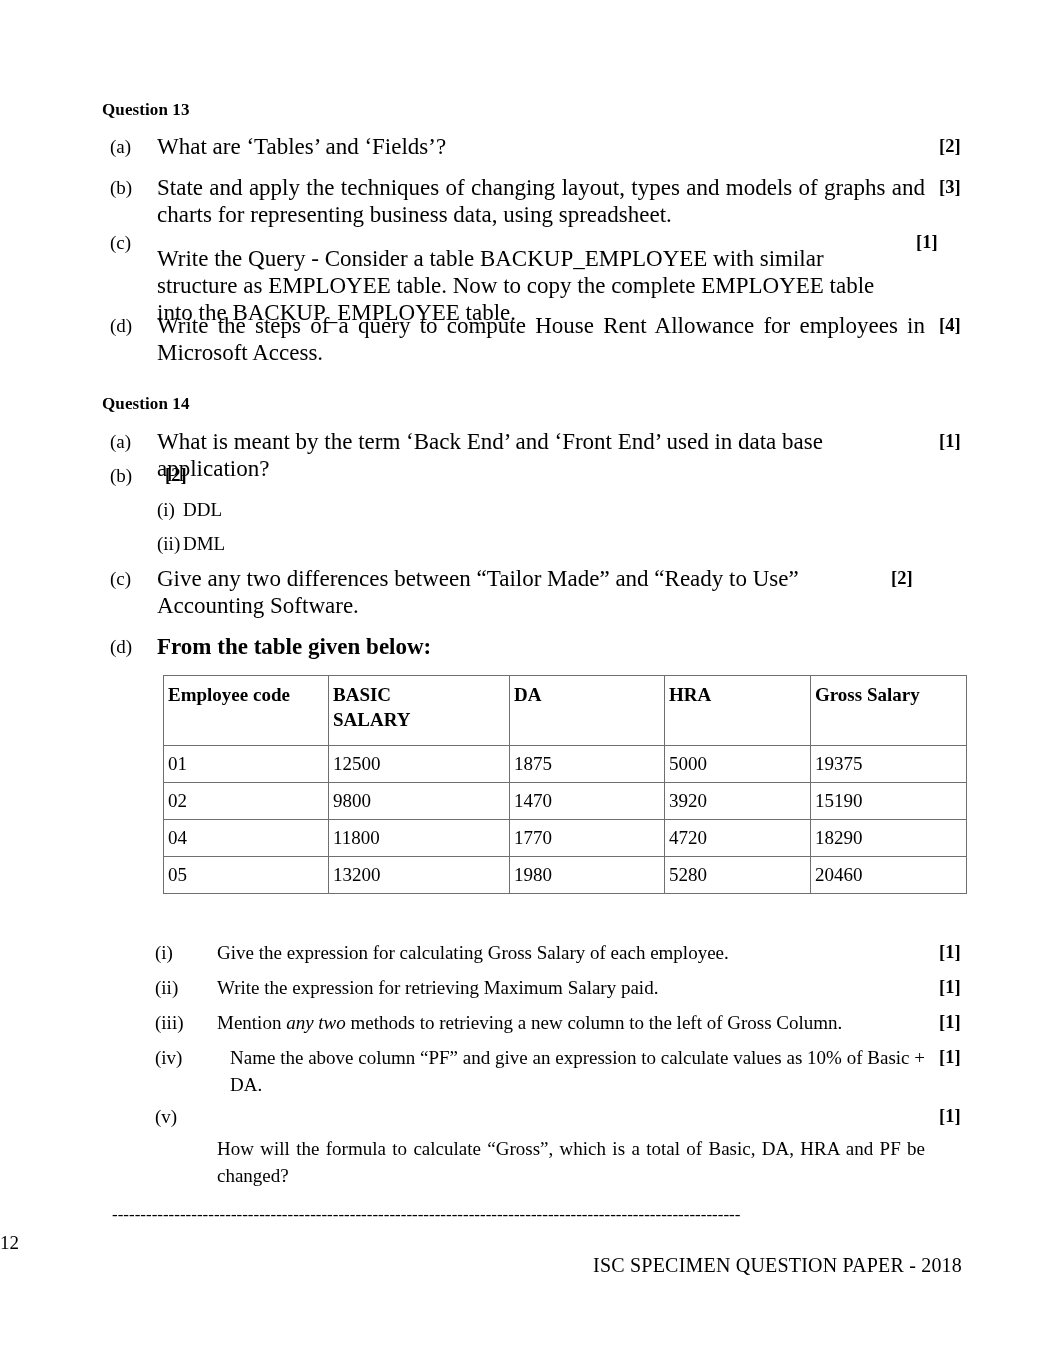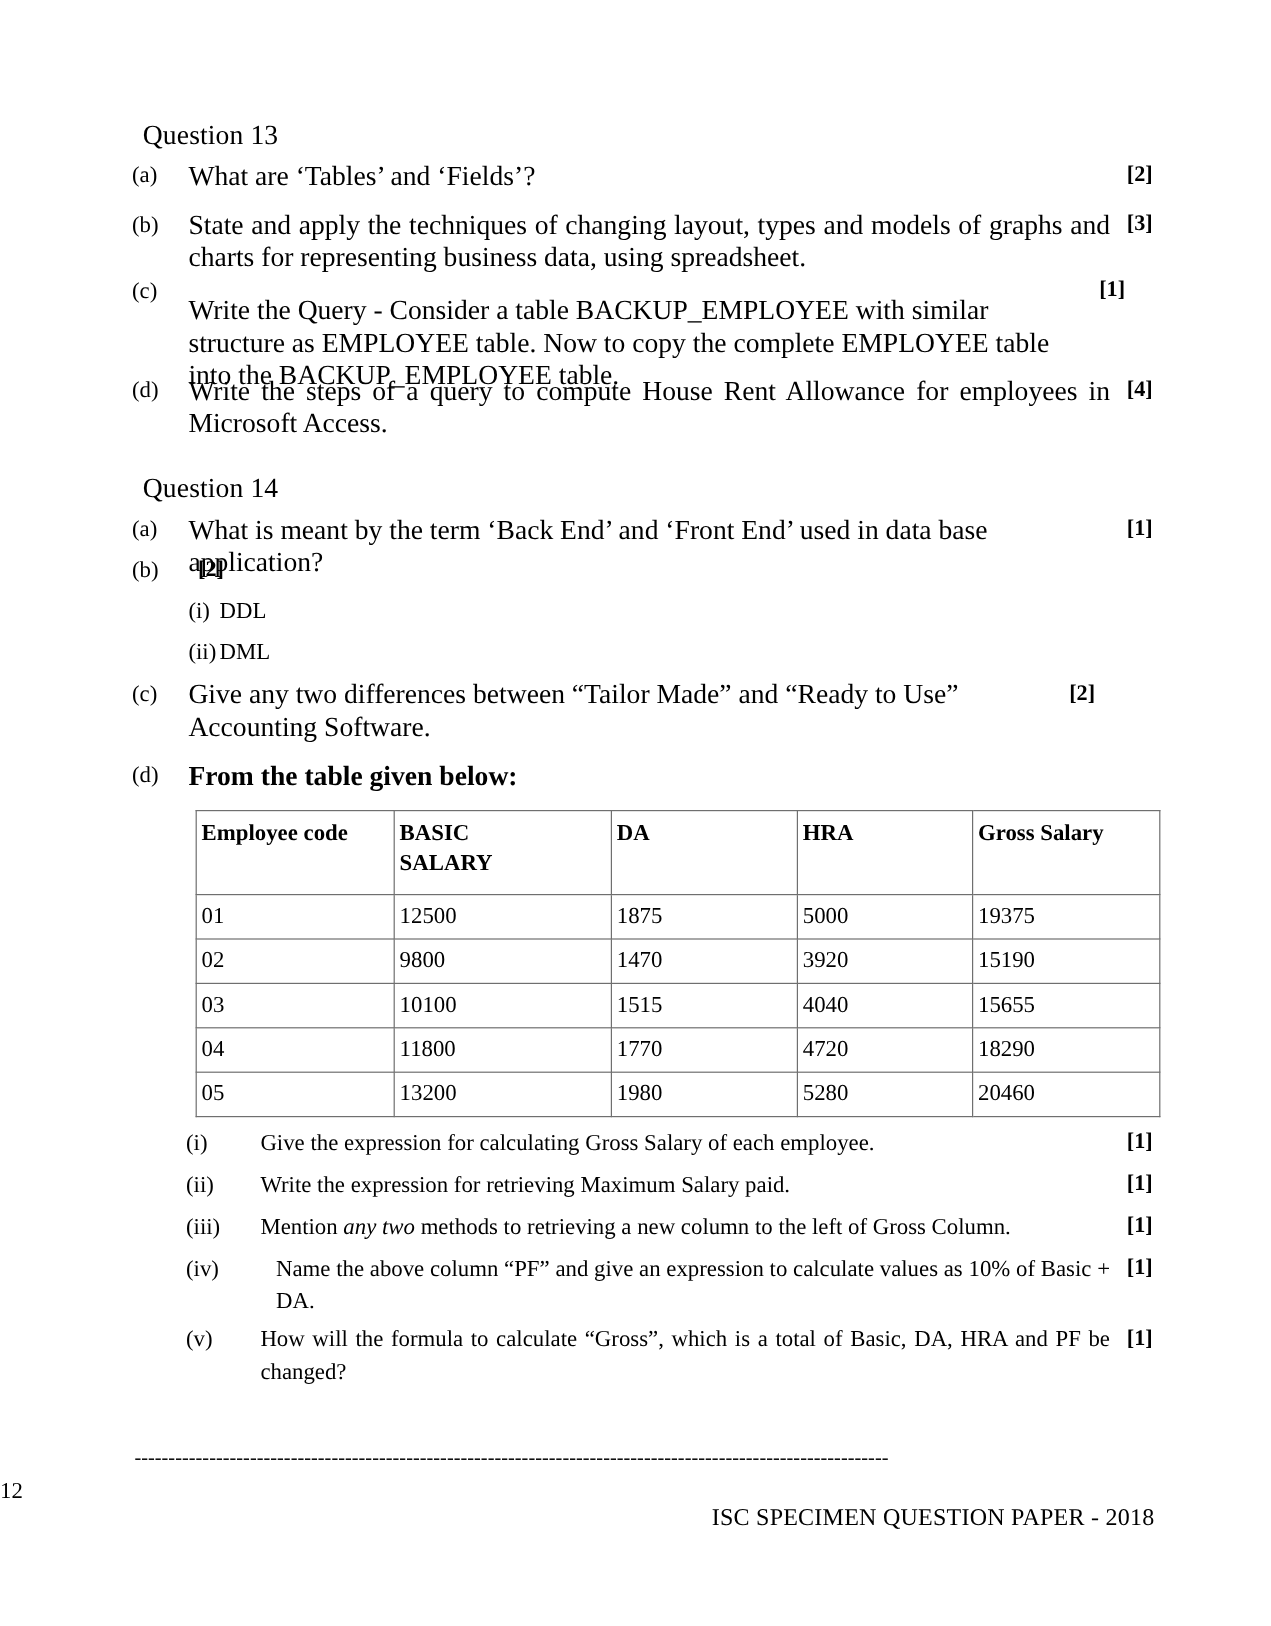--- a/index.html
+++ b/index.html
@@ -19,23 +19,23 @@
   .page {
     position: absolute;
     left: 0; top: 0;
     width: 1059px;
     height: 1355px;
   }
 
   
   .qheading {
     position: absolute;
-    left: 119px;
-    font-size: 23px;
-    font-weight: normal;
+    left: 102px;
+    font-size: 17px;
+    font-weight: bold;
     letter-spacing: 0.1px;
   }
 
   .qrow {
     position: absolute;
     left: 110px;
     width: 875px;
     display: flex;
     align-items: flex-start;
   }
@@ -274,27 +274,20 @@
         <td>19375</td>
       </tr>
       <tr>
         <td>02</td>
         <td>9800</td>
         <td>1470</td>
         <td>3920</td>
         <td>15190</td>
       </tr>
       <tr>
-        <td>03</td>
-        <td>10100</td>
-        <td>1515</td>
-        <td>4040</td>
-        <td>15655</td>
-      </tr>
-      <tr>
         <td>04</td>
         <td>11800</td>
         <td>1770</td>
         <td>4720</td>
         <td>18290</td>
       </tr>
       <tr>
         <td>05</td>
         <td>13200</td>
         <td>1980</td>
@@ -323,21 +316,21 @@
   </div>
 
   <div class="rrow" style="top:1044px;">
     <div class="rlabel">(iv)</div>
     <div class="rtext justify" style="text-align:justify;text-align-last:left;margin-left:13px;">Name the above column “PF” and give an expression to calculate values as 10% of Basic + DA.</div>
     <div class="rmarks">[1]</div>
   </div>
 
   <div class="rrow" style="top:1103px;">
     <div class="rlabel">(v)</div>
-    <div class="rtext justify" style="text-align:justify;text-align-last:left;">How will the formula to calculate “Gross”, which is a total of Basic, DA, HRA and PF be changed?</div>
+    <div class="rtext justify" style="text-align:justify;text-align-last:left;margin-top:32px;">How will the formula to calculate “Gross”, which is a total of Basic, DA, HRA and PF be changed?</div>
     <div class="rmarks">[1]</div>
   </div>
 
   <div class="footer-rule">---------------------------------------------------------------------------------------------------------------</div>
   <div class="footer-page">12</div>
   <div class="footer-note">ISC SPECIMEN QUESTION PAPER - 2018</div>
 
 </div>
 
 </body></html>

